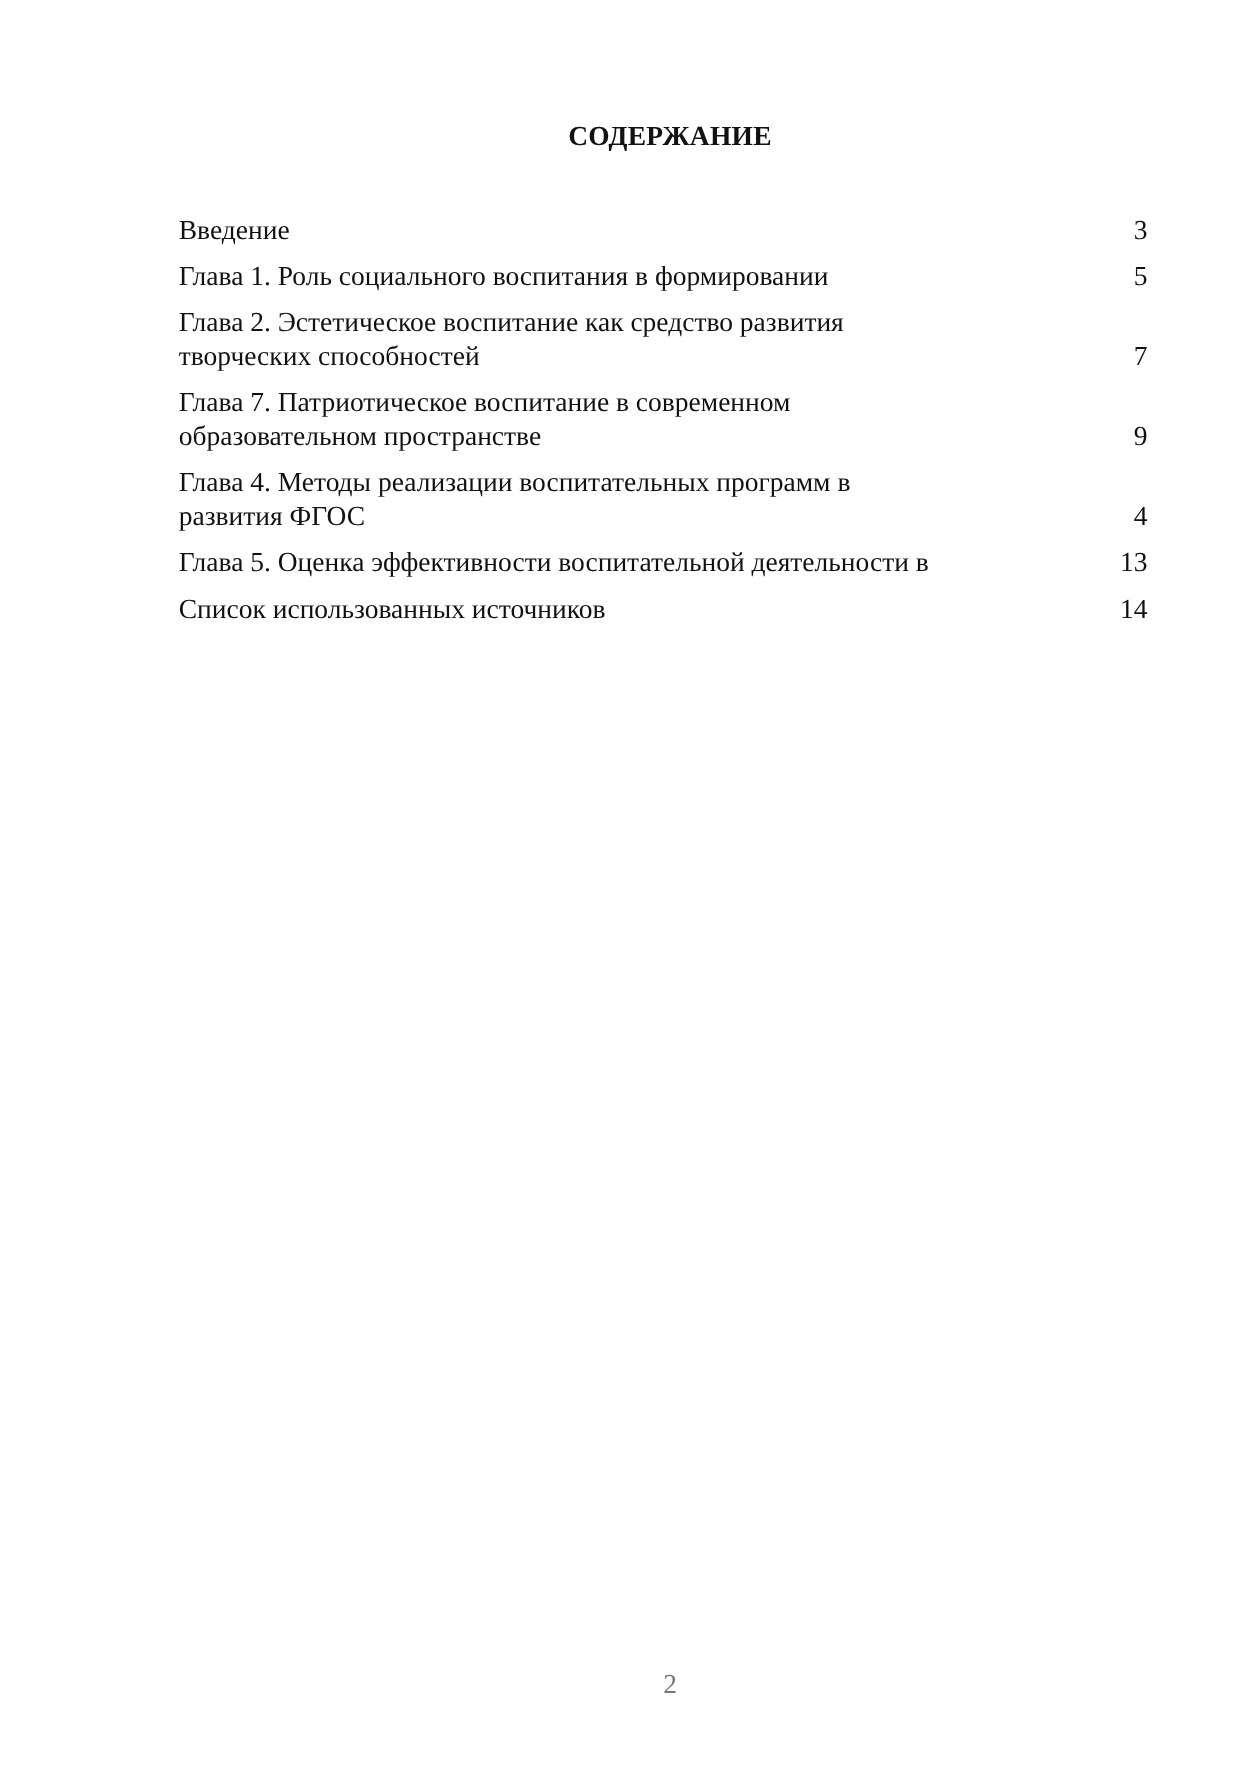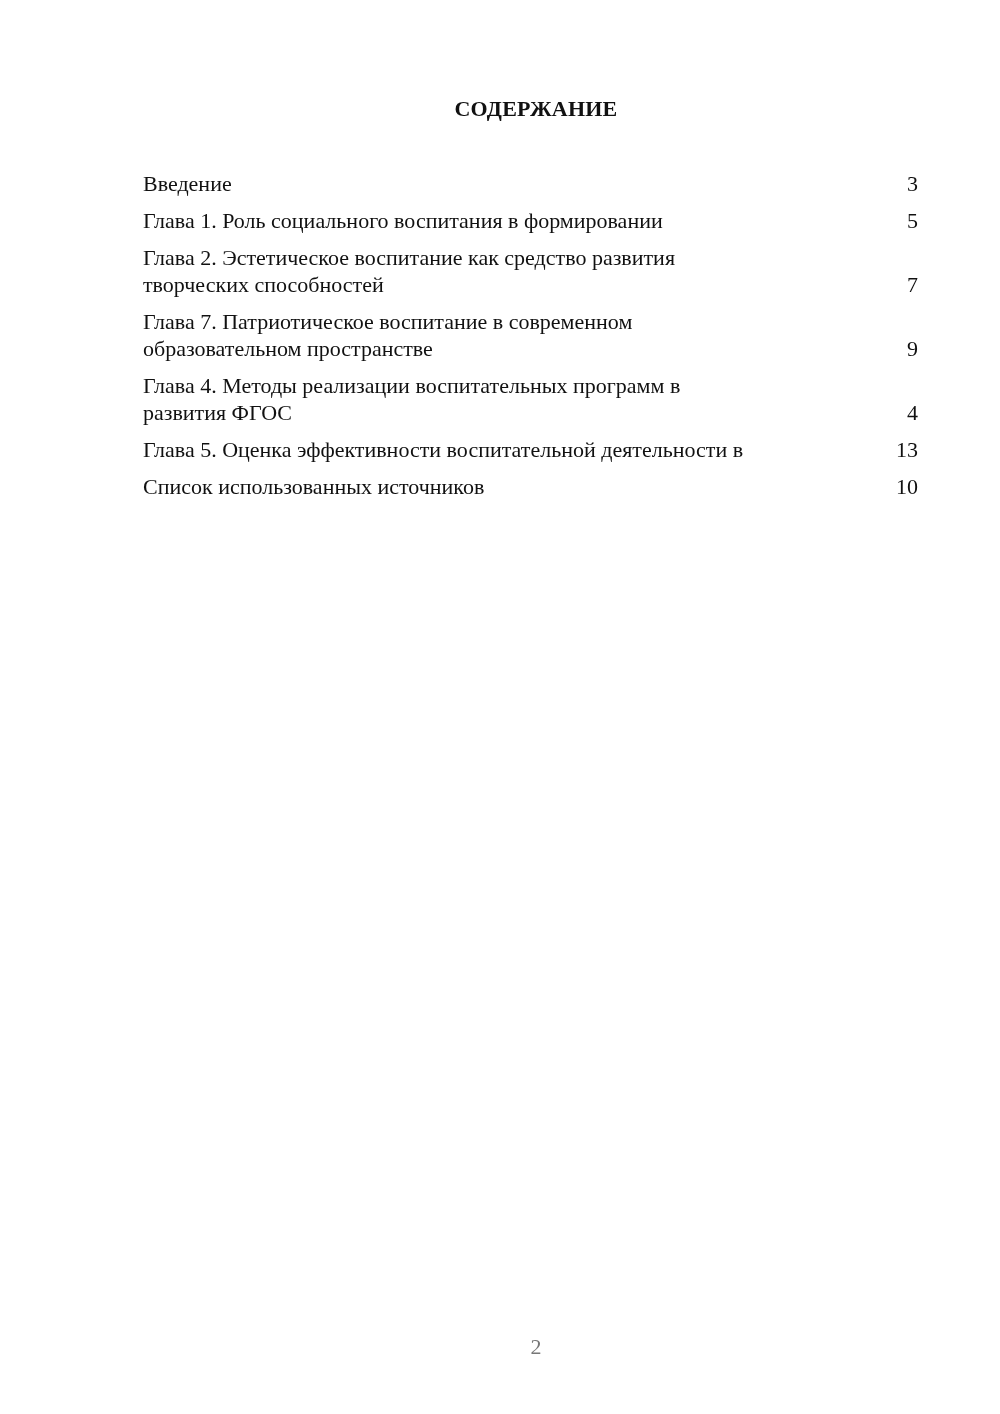--- a/index.html
+++ b/index.html
@@ -54,18 +54,18 @@
       <span class="text">Глава 4. Методы реализации воспитательных программ в</span>
       <span class="text">развития ФГОС</span>
       <span class="page">4</span>
     </div>
     <div class="entry">
       <span class="text">Глава 5. Оценка эффективности воспитательной деятельности в</span>
       <span class="page">13</span>
     </div>
     <div class="entry">
       <span class="text">Список использованных источников</span>
-      <span class="page">10</span>
+      <span class="page">14</span>
     </div>
   </div>
 
   <div class="pagenum">2</div>
 </div>
 
 </body></html>

